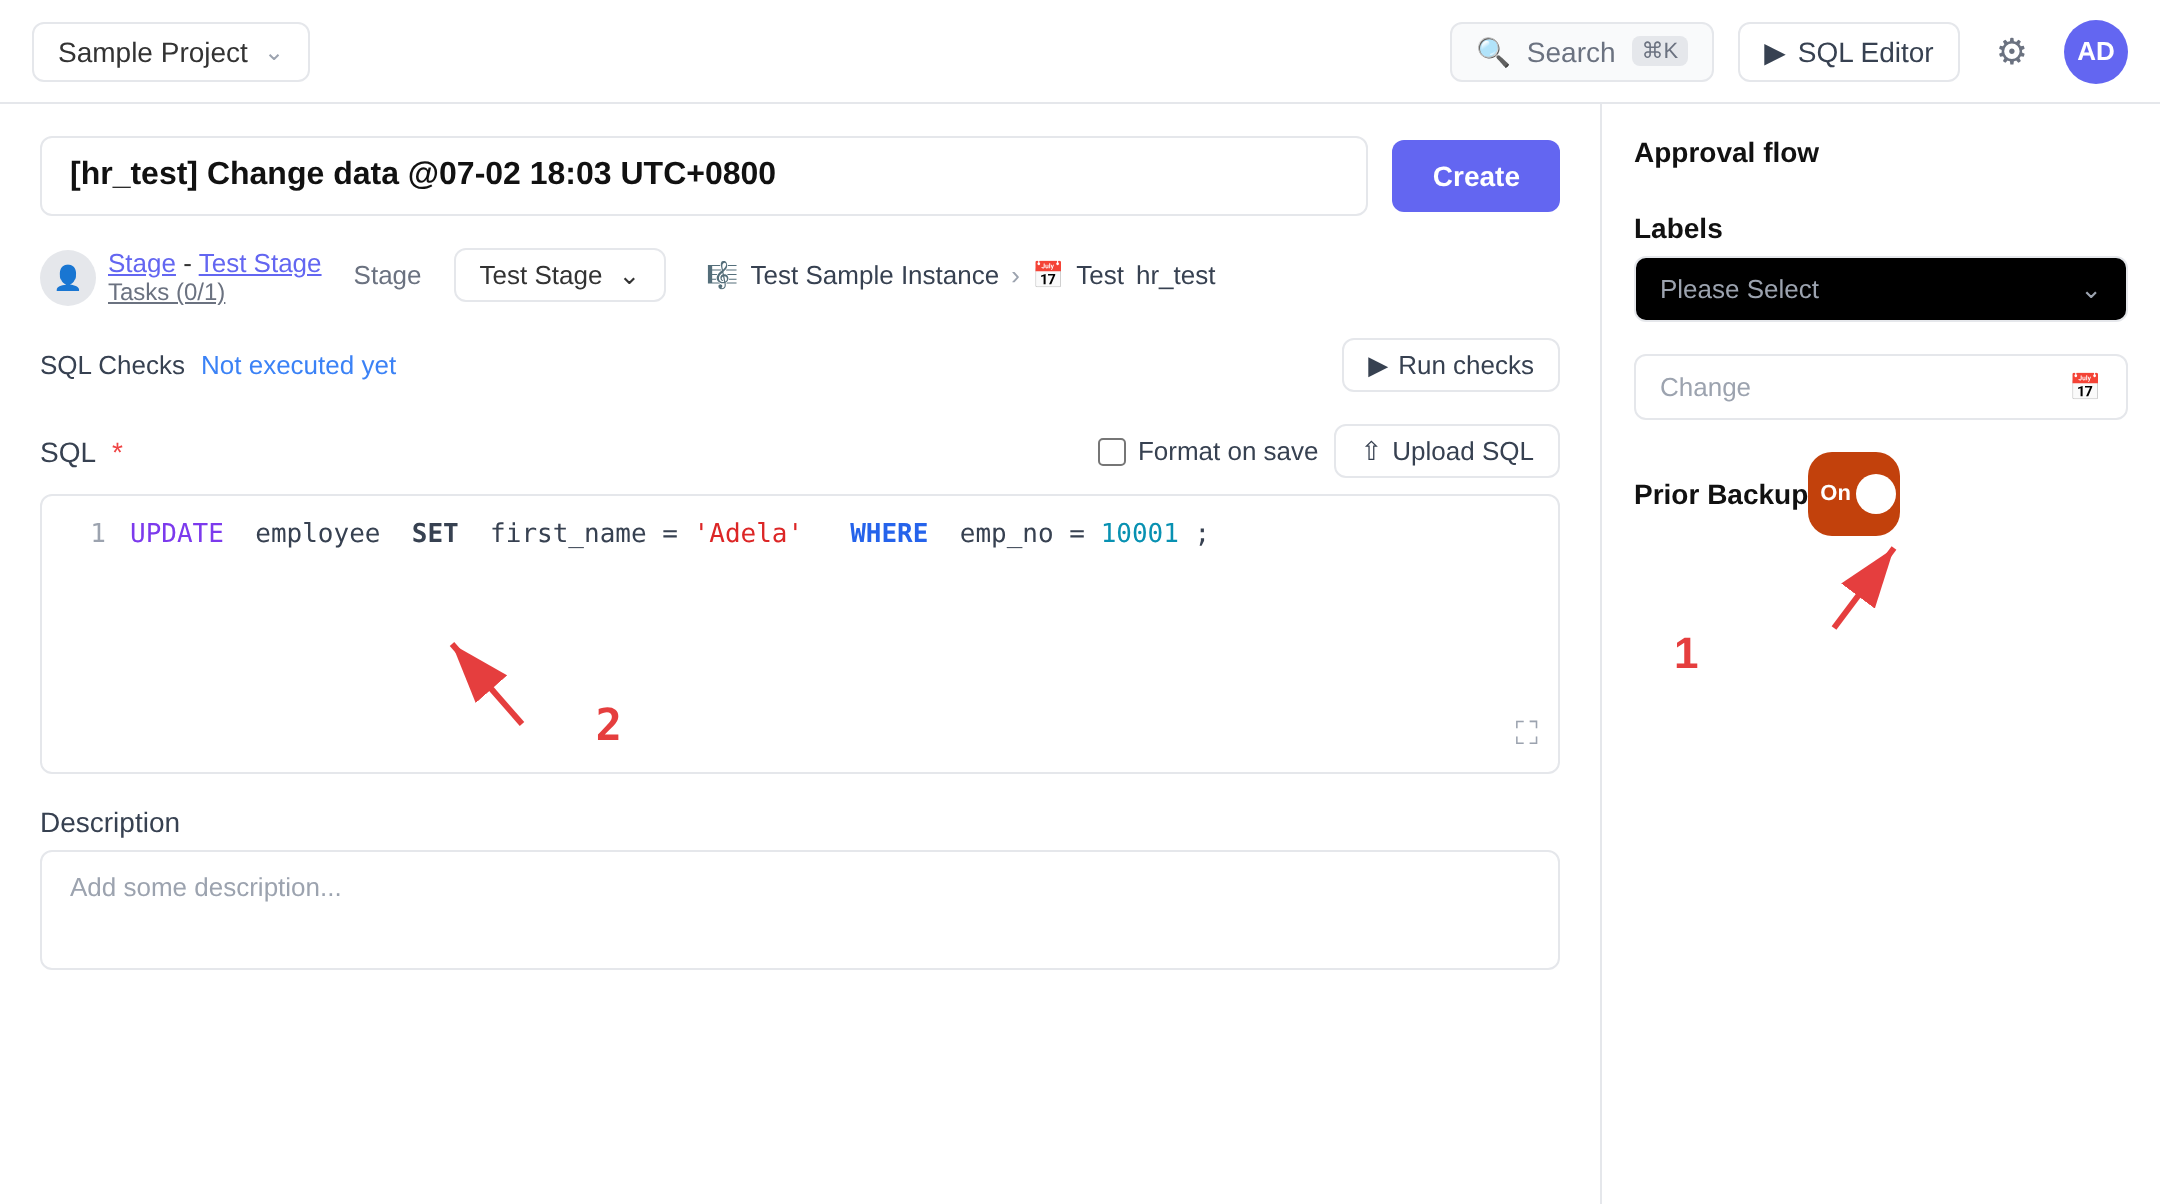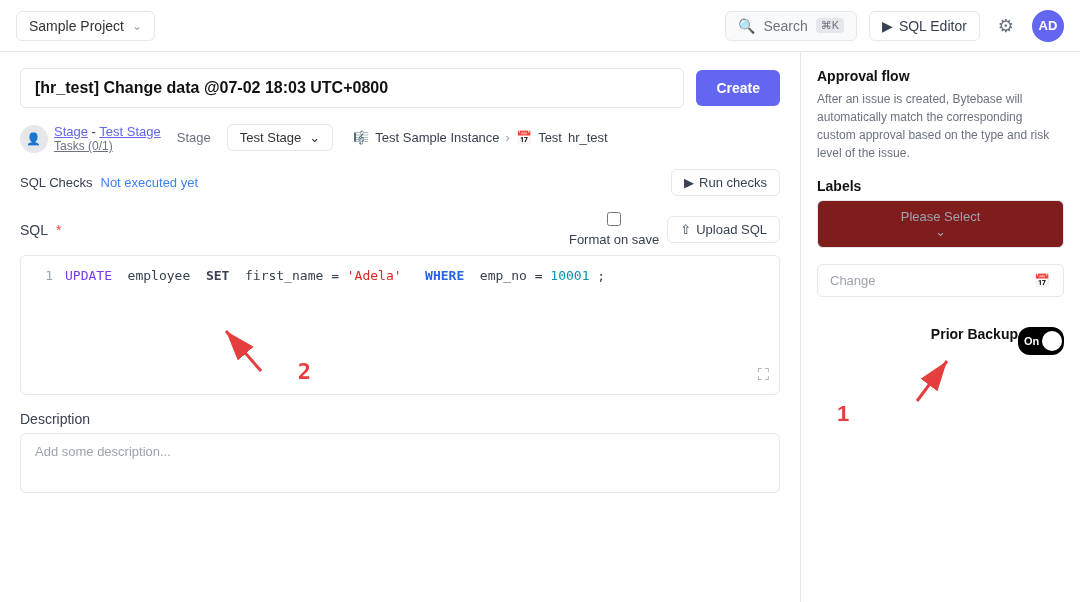--- a/index.html
+++ b/index.html
@@ -39,21 +39,21 @@
     .sql-checks-row { display: flex; align-items: center; gap: 8px; }
     .sql-checks-label { font-size: 13px; font-weight: 500; color: #374151; }
     .not-executed { font-size: 13px; color: #3b82f6; }
     .run-checks-btn { margin-left: auto; display: flex; align-items: center; gap: 5px; padding: 5px 12px; border: 1px solid #e5e7eb; border-radius: 6px; background: #fff; cursor: pointer; font-size: 13px; color: #374151; }
 
     
     .sql-section { display: flex; flex-direction: column; gap: 8px; }
     .sql-header { display: flex; align-items: center; gap: 8px; }
     .sql-label { font-size: 14px; font-weight: 500; color: #374151; }
     .sql-required { color: #ef4444; }
-    .format-save { display: flex; align-items: center; gap: 6px; margin-left: auto; font-size: 13px; color: #374151; cursor: pointer; flex-direction: column; }
+    .format-save { display: flex; align-items: center; gap: 6px; margin-left: auto; font-size: 13px; color: #374151; cursor: pointer; }
     .format-save input[type=checkbox] { width: 14px; height: 14px; }
     .upload-sql-btn { display: flex; align-items: center; gap: 5px; padding: 5px 12px; border: 1px solid #e5e7eb; border-radius: 6px; background: #fff; cursor: pointer; font-size: 13px; color: #374151; }
 
     .sql-editor { border: 1px solid #e5e7eb; border-radius: 6px; background: #fff; min-height: 140px; padding: 12px; font-family: 'Monaco', 'Menlo', monospace; font-size: 13px; position: relative; }
     .sql-line { display: flex; gap: 12px; }
     .line-num { color: #9ca3af; min-width: 20px; text-align: right; user-select: none; }
     .sql-code { color: #374151; }
     .kw-update { color: #7c3aed; font-weight: 400; }
     .kw-set { color: #374151; font-weight: 600; }
     .kw-where { color: #2563eb; font-weight: 600; }
@@ -67,32 +67,32 @@
     .desc-input { padding: 10px 14px; border: 1px solid #e5e7eb; border-radius: 6px; min-height: 60px; color: #9ca3af; font-size: 13px; background: #fff; }
 
     
     .right-panel { width: 280px; border-left: 1px solid #e5e7eb; padding: 16px; display: flex; flex-direction: column; gap: 16px; background: #fff; overflow-y: auto; }
 
     .approval-flow-section { }
     .section-title { font-size: 14px; font-weight: 600; color: #111; margin-bottom: 6px; }
     .approval-desc { font-size: 12px; color: #6b7280; line-height: 1.5; }
 
     .labels-section { }
-    .labels-dropdown { display: flex; align-items: center; justify-content: space-between; padding: 8px 12px; border: 1px solid #e5e7eb; border-radius: 6px; cursor: pointer; font-size: 13px; color: #9ca3af; background: #7f1d1d; flex-direction: column; }
+    .labels-dropdown { display: flex; align-items: center; justify-content: space-between; padding: 8px 12px; border: 1px solid #e5e7eb; border-radius: 6px; cursor: pointer; font-size: 13px; color: #9ca3af; background: #000000; }
 
     .rollout-section { }
     .rollout-header { display: flex; align-items: center; gap: 8px; margin-bottom: 6px; }
     .rollout-title { font-size: 14px; font-weight: 600; color: #111; }
     .timezone-badge { font-size: 12px; color: #6b7280; }
     .rollout-input { display: flex; align-items: center; justify-content: space-between; padding: 8px 12px; border: 1px solid #e5e7eb; border-radius: 6px; font-size: 13px; color: #9ca3af; background: #fff; cursor: pointer; }
 
-    .prior-backup-section { display: flex; align-items: center; justify-content: flex-end; }
+    .prior-backup-section { display: flex; align-items: center; justify-content: flex-start; }
     .prior-backup-label { font-size: 14px; font-weight: 600; color: #111; }
     .toggle { display: flex; align-items: center; gap: 4px; }
-    .toggle-track { width: 46px; height: 28px; background: #000000; border-radius: 12px; position: relative; cursor: pointer; display: flex; align-items: center; margin-top: 14px; }
+    .toggle-track { width: 46px; height: 42px; background: #c2410c; border-radius: 12px; position: relative; cursor: pointer; display: flex; align-items: center; }
     .toggle-thumb { width: 20px; height: 20px; background: #fff; border-radius: 50%; position: absolute; right: 2px; }
     .toggle-label { font-size: 12px; font-weight: 600; color: #fff; position: absolute; left: 6px; font-size: 11px; }
     .main-wrapper { position: relative; flex: 1; display: flex; overflow: hidden; }
   </style>
 </head>
 <body>
 
 <div class="app-container">
 
   <div class="top-nav">
@@ -207,21 +207,20 @@
         <div class="desc-label">Description</div>
         <div class="desc-input">Add some description...</div>
       </div>
 
     </div>
 
     <div class="right-panel">
 
       <div class="approval-flow-section">
         <div class="section-title">Approval flow</div>
-        <div class="approval-desc">After an issue is created, Bytebase will automatically match the corresponding custom approval based on the type and risk level of the issue.</div>
       </div>
 
       <div class="labels-section">
         <div class="section-title">Labels</div>
         <div class="labels-dropdown">
           <span>Please Select</span>
           <span>⌄</span>
         </div>
       </div>
 

